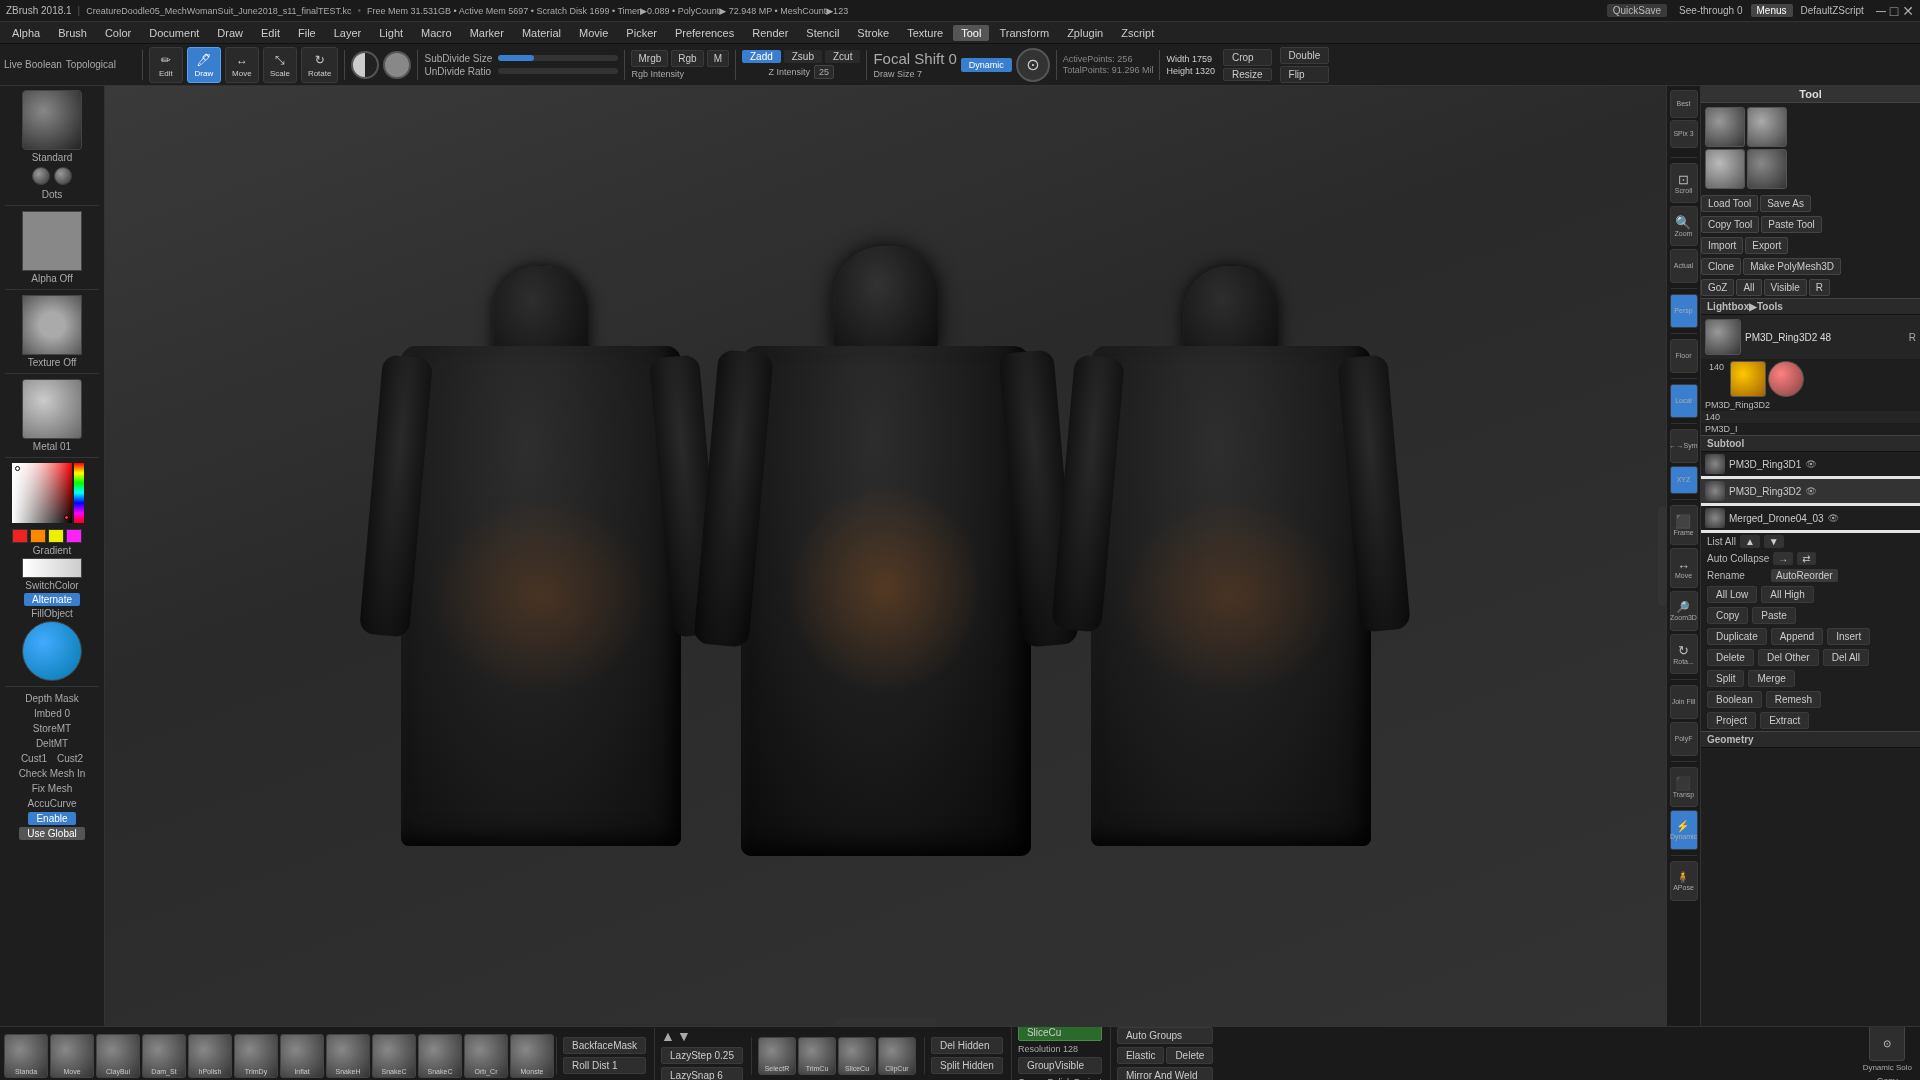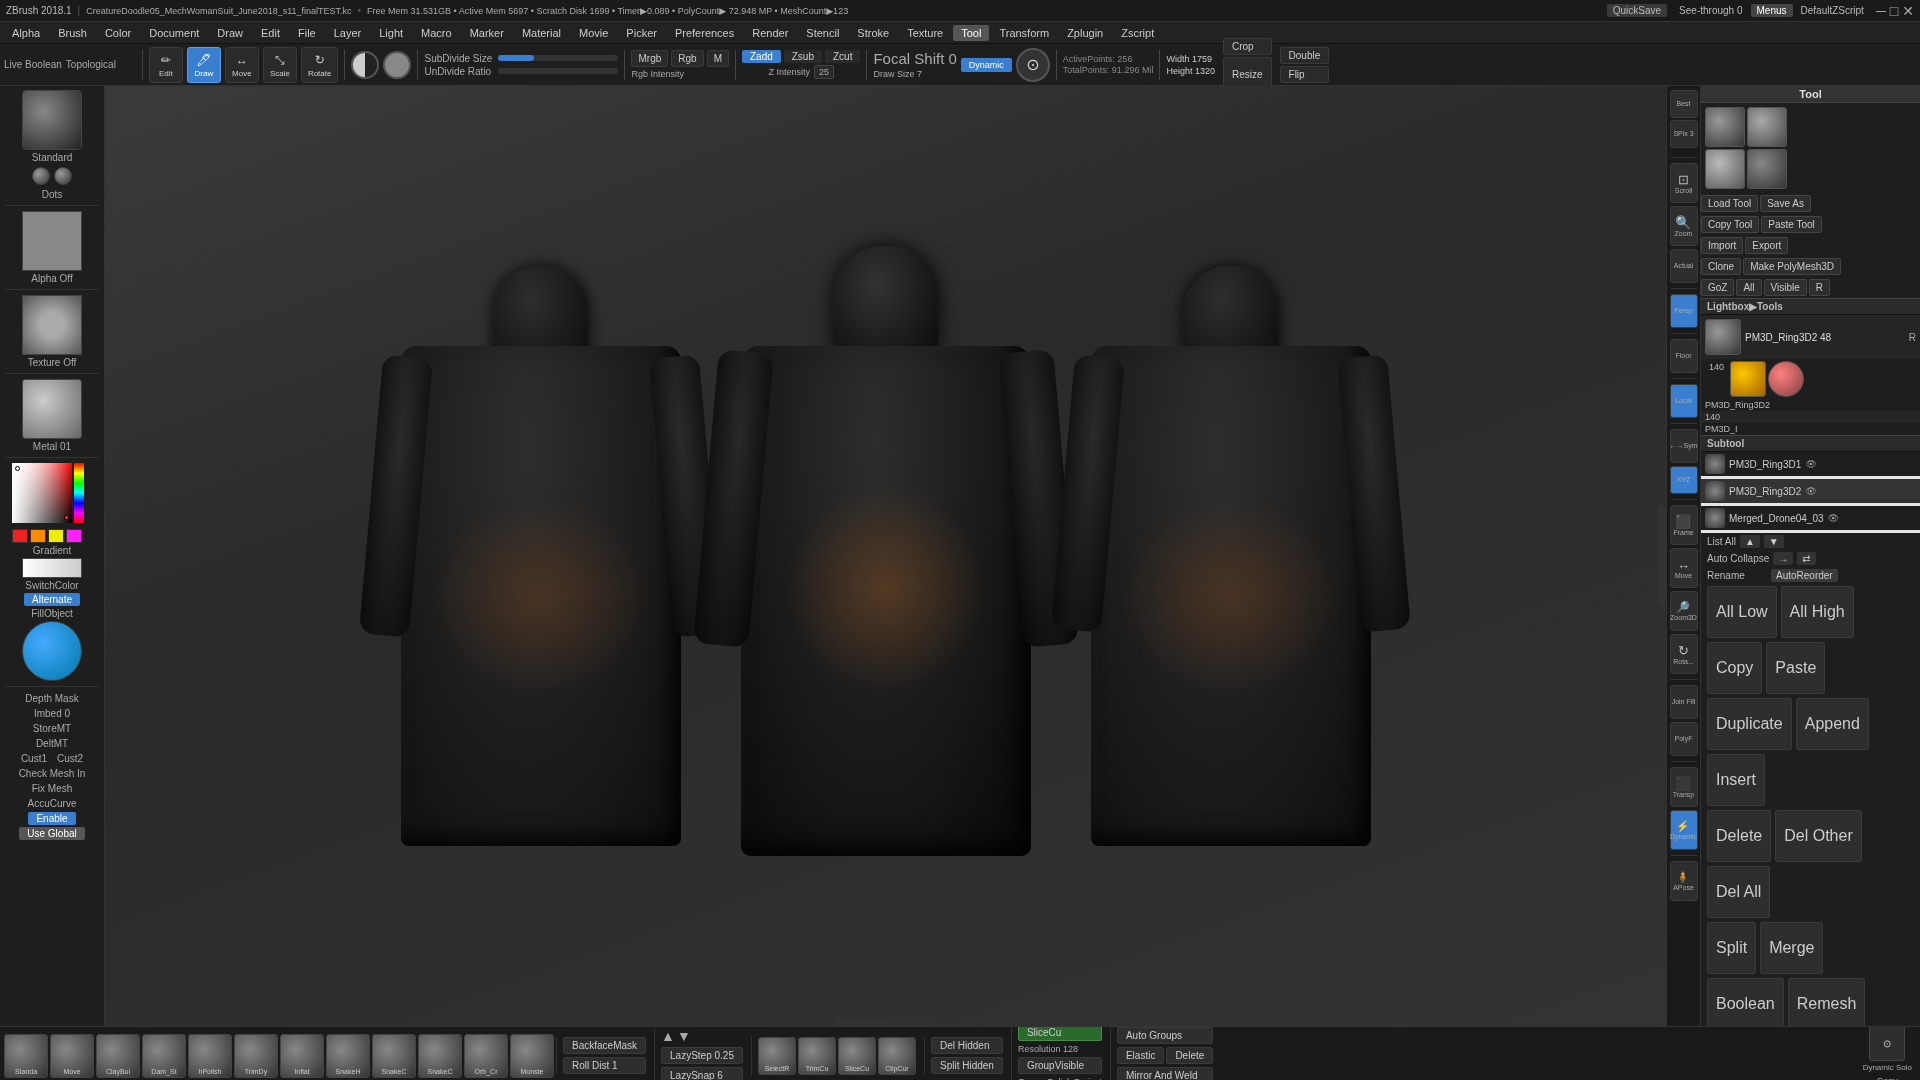--- a/index.html
+++ b/index.html
@@ -286,22 +286,22 @@
 
     .action-row {
       display: flex;
       gap: 4px;
       padding: 2px 6px;
       flex-wrap: wrap;
     }
     .action-btn {
       background: #2e2e2e;
       color: #ccc;
-      padding: 16px 8px;
-      font-size: 16px;
+      padding: 2px 8px;
+      font-size: 10px;
       border-radius: 2px;
       cursor: pointer;
       border: 1px solid #3a3a3a;
     }
 
     
     #tool-palette {
       height: 42px;
       background: #1e1e1e;
       display: flex;
@@ -662,21 +662,21 @@
     <span>ActivePoints: 256</span>
     <span>TotalPoints: 91.296 Mil</span>
   </div>
   <div class="palette-divider"></div>
   <div class="dimension-display">
     <span>Width 1759</span>
     <span>Height 1320</span>
   </div>
   <div style="display:flex;flex-direction:column;gap:2px;margin-left:4px;">
     <span style="background:#2a2a2a;color:#ccc;padding:2px 8px;font-size:10px;border-radius:2px;cursor:pointer;border:1px solid #3a3a3a;">Crop</span>
-    <span style="background:#2a2a2a;color:#ccc;padding:11px 8px;font-size:10px;border-radius:2px;cursor:pointer;border:1px solid #3a3a3a;">Resize</span>
+    <span style="background:#2a2a2a;color:#ccc;padding:0 8px;font-size:10px;border-radius:2px;cursor:pointer;border:1px solid #3a3a3a;">Resize</span>
   </div>
   <div style="display:flex;flex-direction:column;gap:2px;margin-left:4px;">
     <span style="background:#2a2a2a;color:#ccc;padding:2px 8px;font-size:10px;border-radius:2px;cursor:pointer;border:1px solid #3a3a3a;">Double</span>
     <span style="background:#2a2a2a;color:#ccc;padding:2px 8px;font-size:10px;border-radius:2px;cursor:pointer;border:1px solid #3a3a3a;">Flip</span>
   </div>
 </div>
 
 <div id="main-layout" style="display:flex;height:calc(1080px - 18px - 22px - 42px - 58px);position:relative;">
 
   <div id="left-sidebar">

